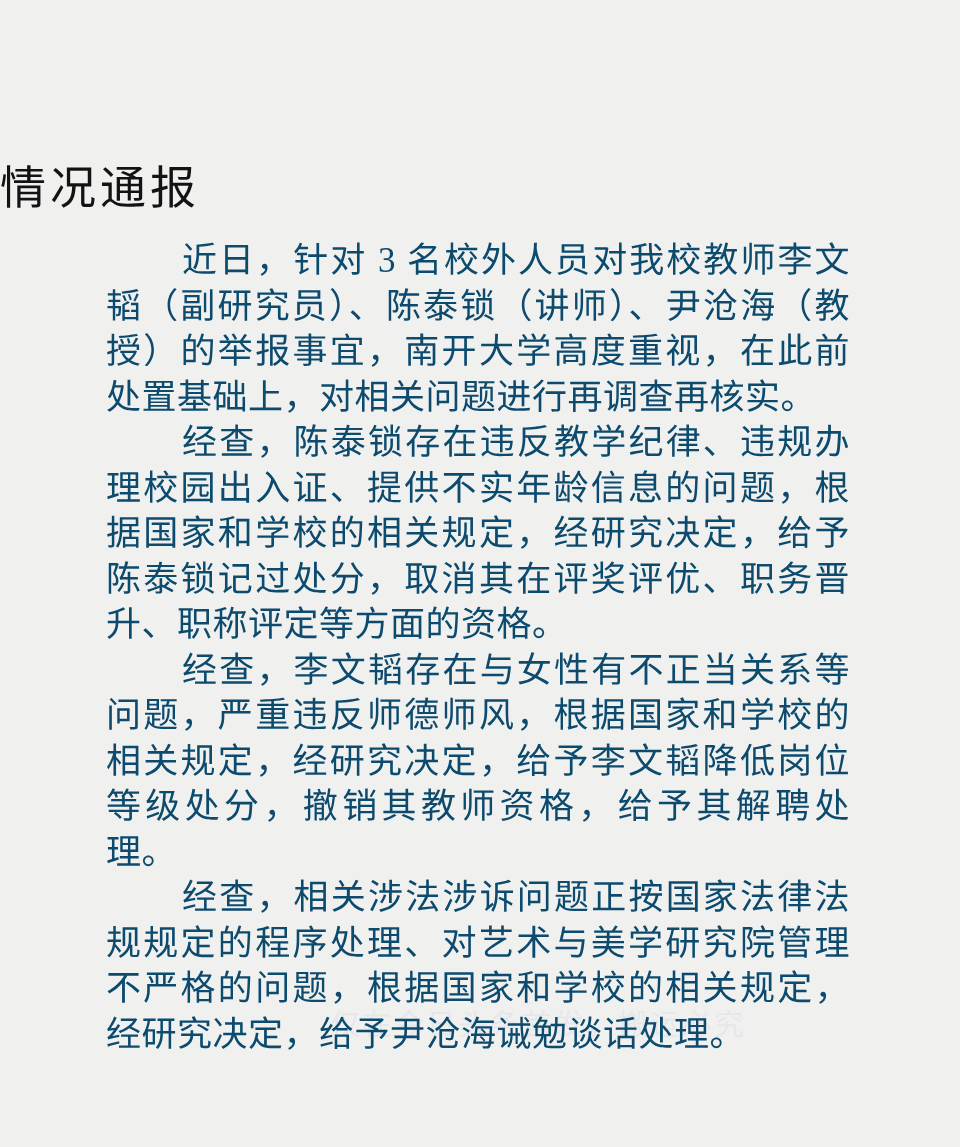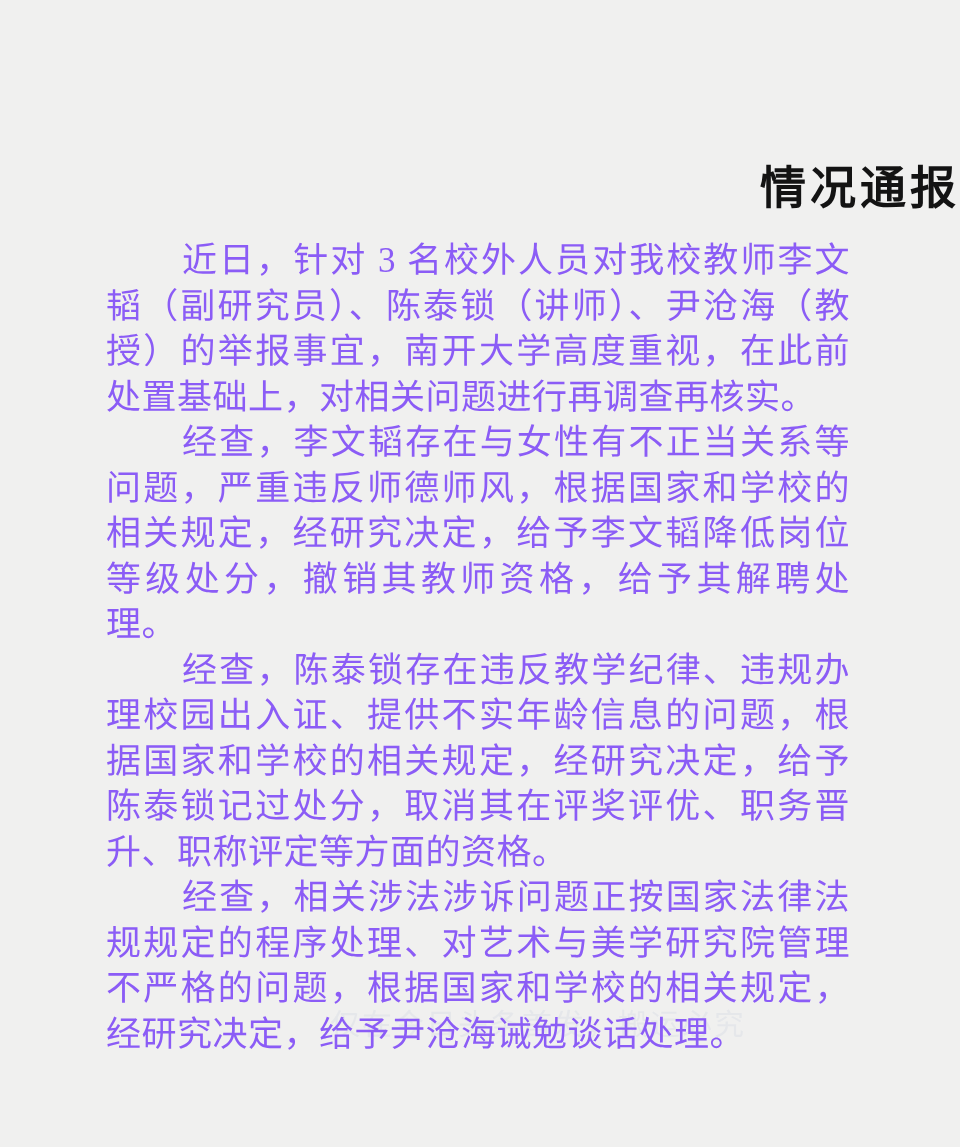--- a/index.html
+++ b/index.html
@@ -52,23 +52,23 @@
     padding: 0;
   }
 
   .doc-title {
     margin: 0;
     padding: 0;
     position: absolute;
     left: 0;
     top: 160px;
     width: 960px;
-    text-align: right;
+    text-align: left;
     font-family: "Liberation Serif", "DejaVu Serif", serif;
-    font-weight: 700;
+    font-weight: 400;
     font-size: 46px;
     line-height: 58px;
     letter-spacing: 4px;
     color: #131313;
   }
 
   .body-block {
     position: absolute;
     left: 106px;
     top: 238px;
@@ -76,41 +76,41 @@
   }
 
   .para {
     margin: 0 0 0 0;
     padding: 0;
     text-indent: 76px;
     font-family: "Liberation Serif", "DejaVu Serif", serif;
     font-size: 35px;
     line-height: 45.5px;
     letter-spacing: 0.5px;
-    color: #8b5cf6;
+    color: #0c4a6e;
     text-align: justify;
     text-justify: inter-ideograph;
     word-break: break-all;
   }
 </style>
 </head>
 <body>
 
 <div class="page">
 
   <div class="watermark-layer">
     <div class="watermark wm-a">仅在今日头条首发，搬运必究</div>
   </div>
 
   <div class="content">
 
     <h1 class="doc-title">情况通报</h1>
 
     <div class="body-block">
       <p class="para">近日，针对 3 名校外人员对我校教师李文韬（副研究员）、陈泰锁（讲师）、尹沧海（教授）的举报事宜，南开大学高度重视，在此前处置基础上，对相关问题进行再调查再核实。</p>
+      <p class="para">经查，陈泰锁存在违反教学纪律、违规办理校园出入证、提供不实年龄信息的问题，根据国家和学校的相关规定，经研究决定，给予陈泰锁记过处分，取消其在评奖评优、职务晋升、职称评定等方面的资格。</p>
       <p class="para">经查，李文韬存在与女性有不正当关系等问题，严重违反师德师风，根据国家和学校的相关规定，经研究决定，给予李文韬降低岗位等级处分，撤销其教师资格，给予其解聘处理。</p>
-      <p class="para">经查，陈泰锁存在违反教学纪律、违规办理校园出入证、提供不实年龄信息的问题，根据国家和学校的相关规定，经研究决定，给予陈泰锁记过处分，取消其在评奖评优、职务晋升、职称评定等方面的资格。</p>
       <p class="para">经查，相关涉法涉诉问题正按国家法律法规规定的程序处理、对艺术与美学研究院管理不严格的问题，根据国家和学校的相关规定，经研究决定，给予尹沧海诫勉谈话处理。</p>
 
     </div>
 
   </div>
 </div>
 
 </body></html>

